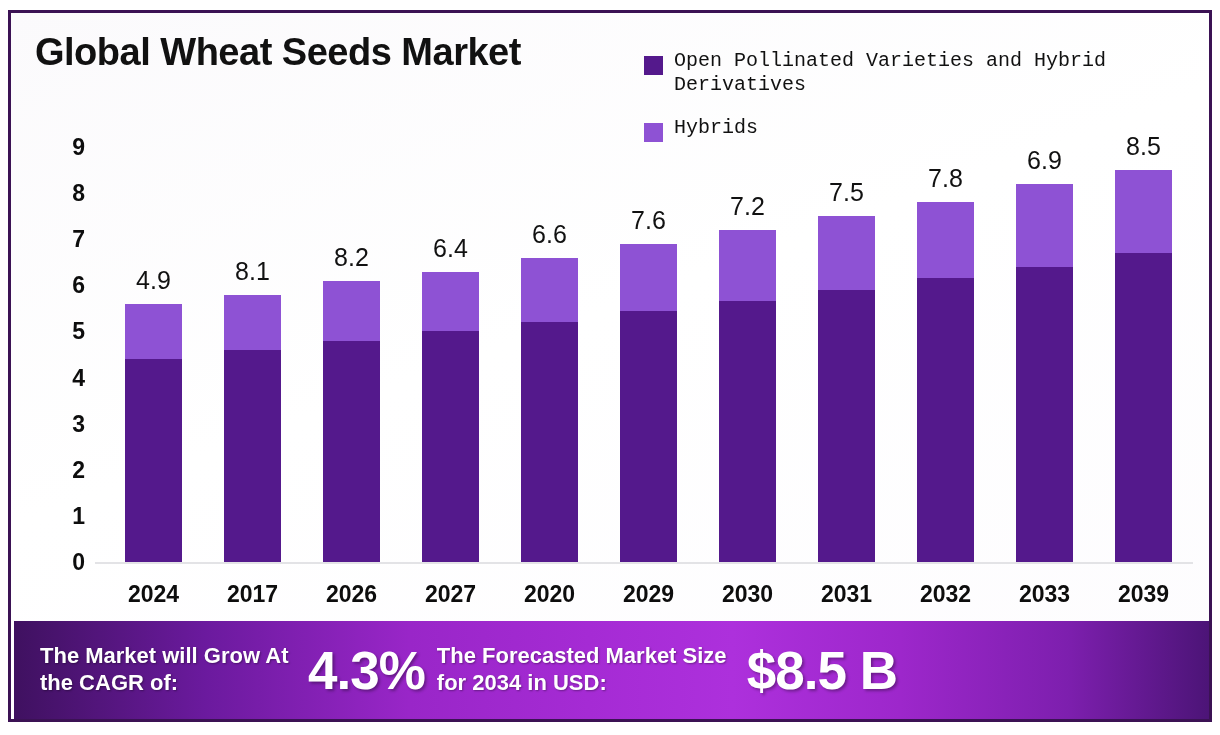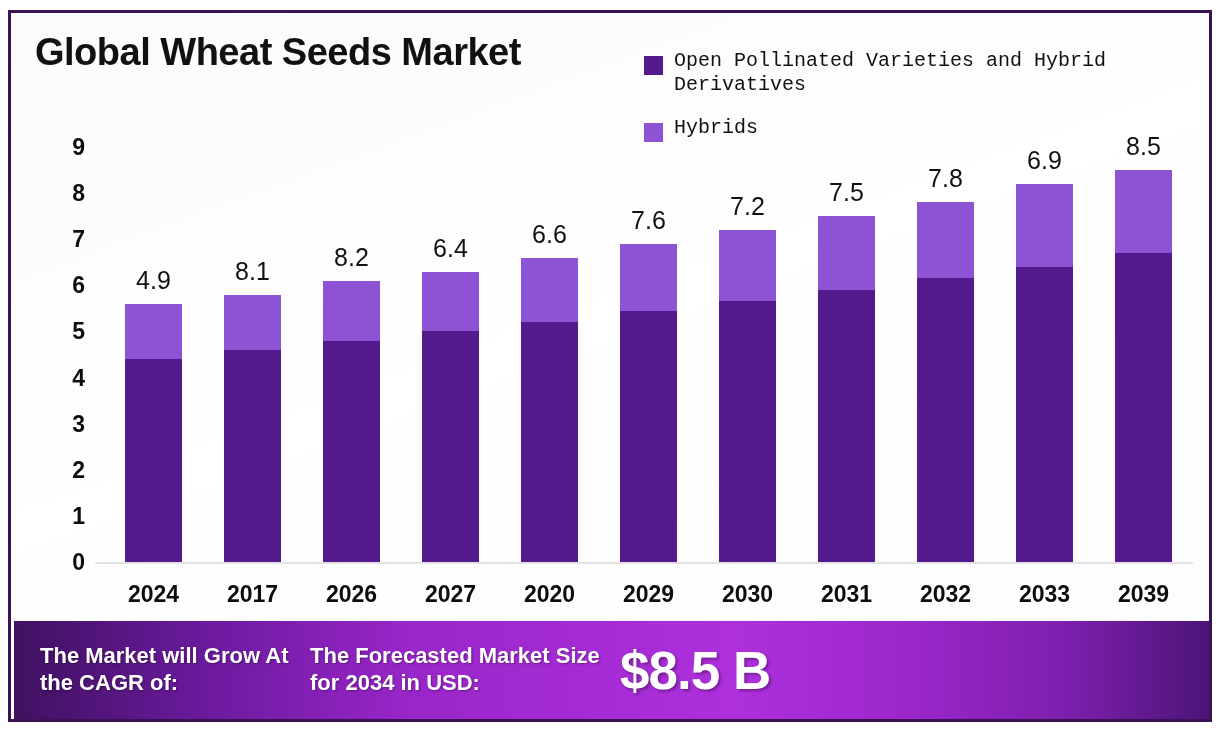--- a/index.html
+++ b/index.html
@@ -290,18 +290,19 @@
           <div class="xtick" style="left: 691.5px;">2030</div>
           <div class="xtick" style="left: 790.5px;">2031</div>
           <div class="xtick" style="left: 889.5px;">2032</div>
           <div class="xtick" style="left: 988.5px;">2033</div>
           <div class="xtick" style="left: 1087.5px;">2039</div>
         </div>
     </div>
 
     <div id="banner">
       <div id="cagr-label" class="banner-text-small">The Market will Grow At the CAGR of:</div>
+      <div id="cagr-value" class="banner-big">4.3%</div>
       <div id="forecast-label" class="banner-text-small">The Forecasted Market Size for 2034 in USD:</div>
       <div id="forecast-value" class="banner-big">$8.5 B</div>
     </div>
 
   </div>
 </div>
 
 </body></html>

